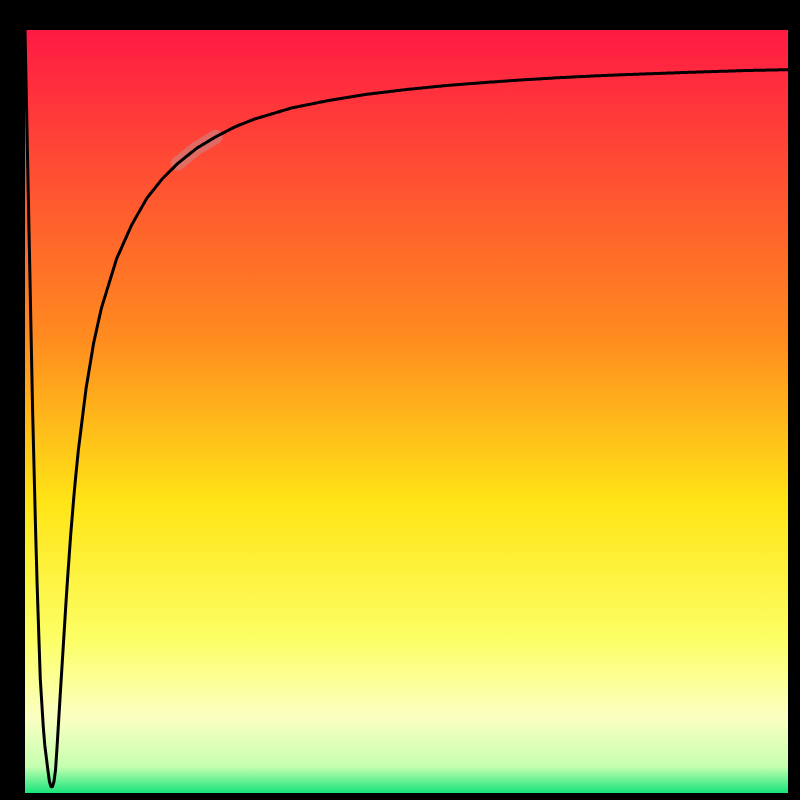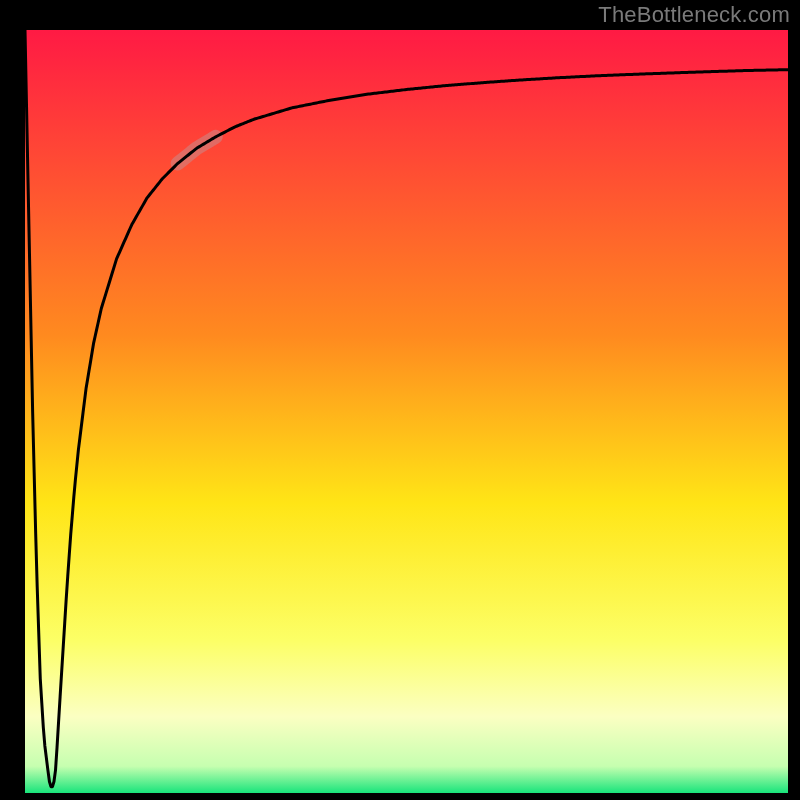--- a/index.html
+++ b/index.html
@@ -31,21 +31,20 @@
     top: 0;
     width: 800px;
     height: 800px;
     display: block;
   }
 </style>
 </head>
 <body>
 
 <div class="stage">
-  <div class="attribution">TheBottleneck.com</div>
   <svg class="plot" viewBox="0 0 800 800" preserveAspectRatio="none">
     <defs>
       <linearGradient id="bg-grad" x1="0" y1="0" x2="0" y2="1">
           <stop offset="0.00%" stop-color="#ff1a44"></stop>
           <stop offset="40.00%" stop-color="#ff8a1f"></stop>
           <stop offset="62.00%" stop-color="#ffe516"></stop>
           <stop offset="80.00%" stop-color="#fcff66"></stop>
           <stop offset="90.00%" stop-color="#fbffc2"></stop>
           <stop offset="96.50%" stop-color="#c6ffb0"></stop>
           <stop offset="100.00%" stop-color="#18e47b"></stop>

